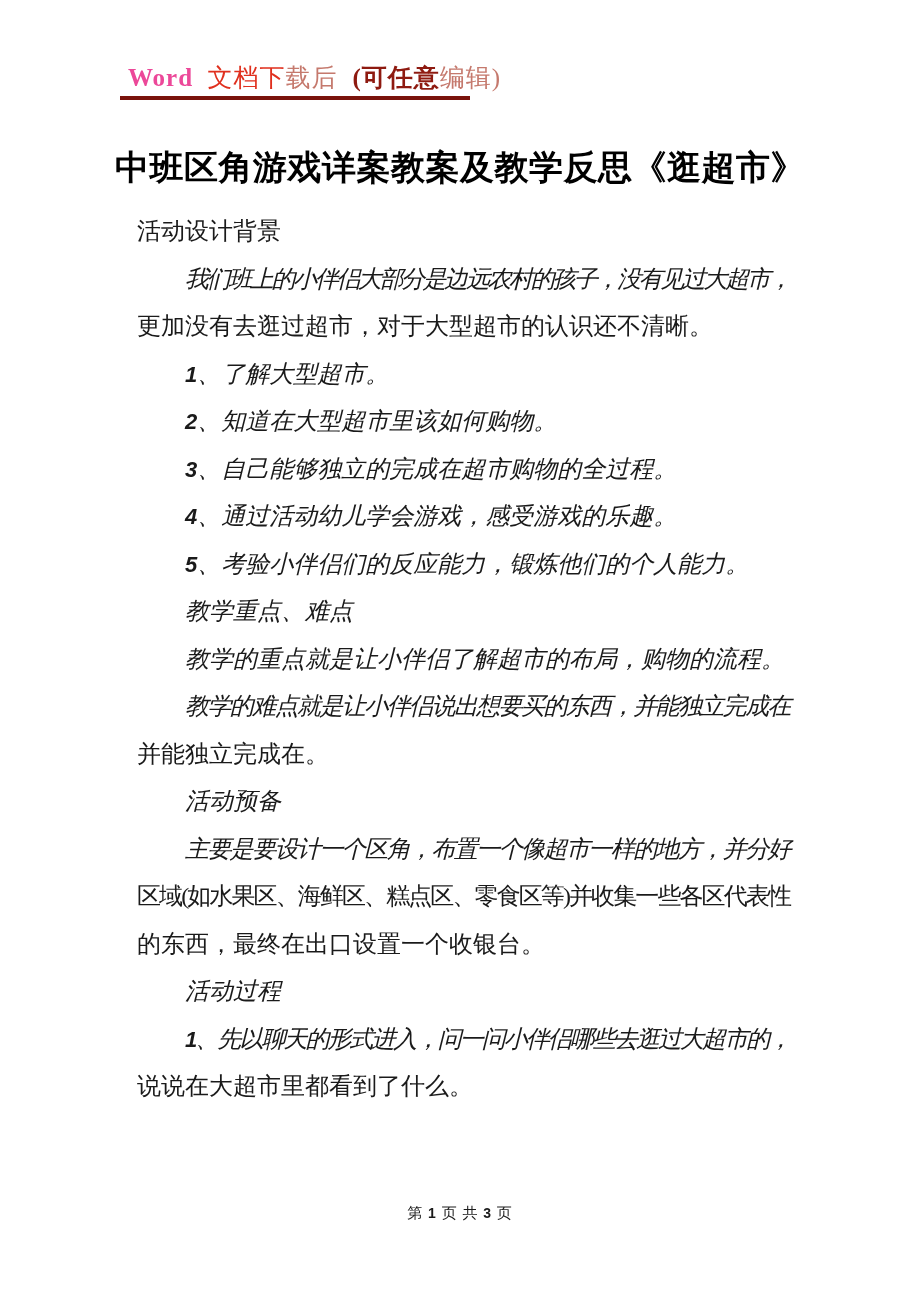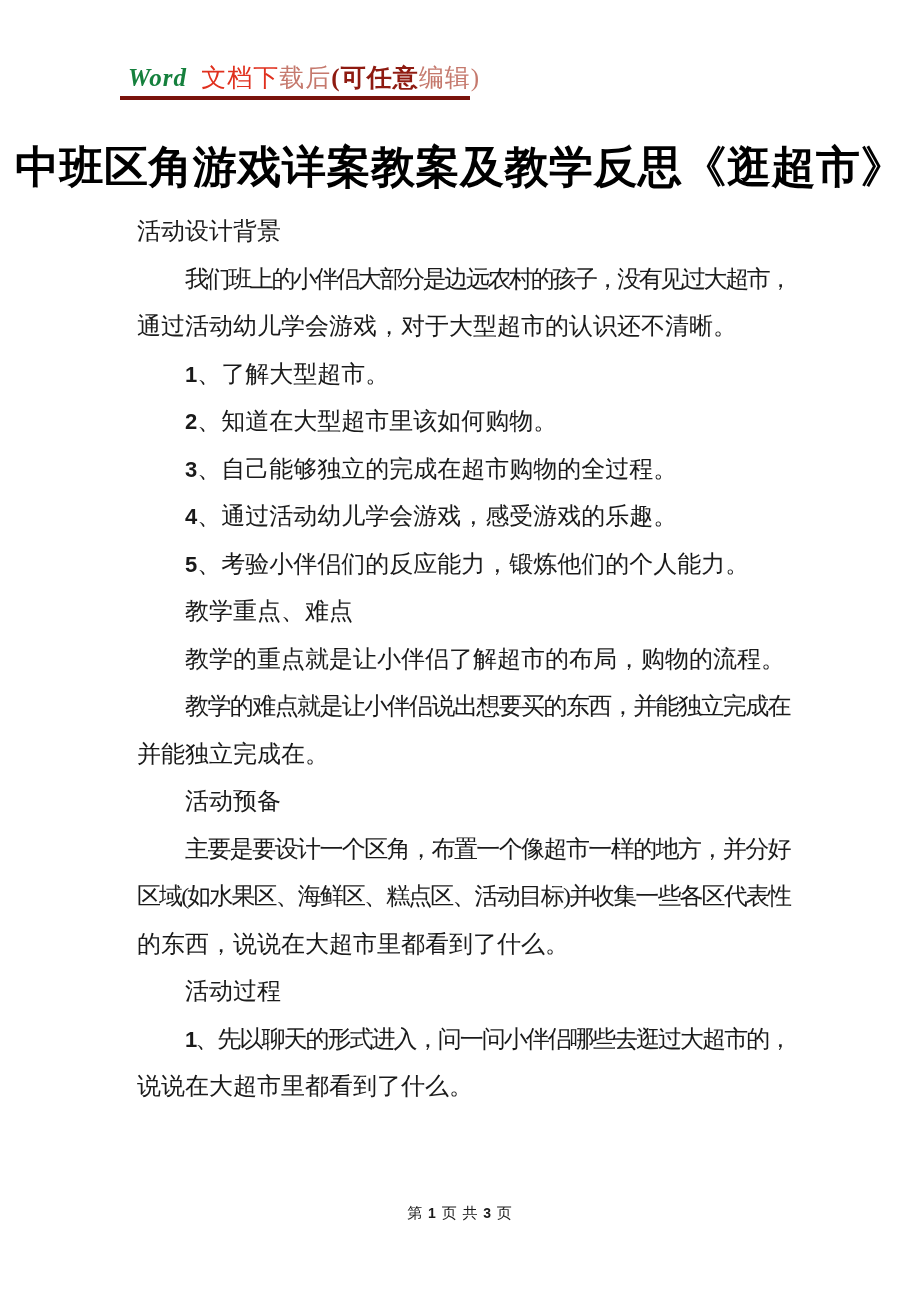--- a/index.html
+++ b/index.html
@@ -3,35 +3,35 @@
 <meta charset="utf-8">
 <style>
   html,body { margin:0; padding:0; background:#ffffff; }
   .page {
     position:relative; width:920px; height:1302px; background:#ffffff;
     font-family:"Liberation Serif","DejaVu Serif",serif; overflow:hidden;
   }
   
   .banner { position:absolute; left:128px; top:62px; font-size:25px; line-height:31px;
             font-weight:bold; white-space:nowrap; letter-spacing:1px; }
-  .seg-word { font-style:italic; font-weight:bold; color:#15803d; padding-right:7px; }
+  .seg-word { font-weight:bold; color:#ec4899; padding-right:7px; }
   .seg-bright { color:#e0301e; font-weight:normal; }
   .seg-muted { color:#c5796d; font-weight:normal; }
-  .seg-darkbold { color:#8e1a10; font-weight:bold; }
+  .seg-darkbold { color:#8e1a10; font-weight:bold;margin-left:15px; }
   .banner-underline { position:absolute; left:120px; top:96px; width:350px; height:4px;
                       background:#7a130c; }
   
   .doc-title { position:absolute; left:0; top:146px; width:920px; margin:0;
-               text-align:center; font-size:44px; line-height:44px; font-weight:bold;
+               text-align:center; font-size:34px; line-height:44px; font-weight:bold;
                color:#000000; letter-spacing:0.5px; white-space:nowrap; }
   
   .doc-body { position:absolute; left:137px; top:208px; width:653px;
               font-size:24px; color:#1a1a1a; }
   .line { height:47.5px; line-height:47.5px; white-space:nowrap; }
-  .line.indent { padding-left:48px; }
+  .line.indent { padding-left:48px;font-style:italic; }
   .line-inner { display:inline-block; white-space:nowrap; }
   .digit { font-family:"Liberation Sans","DejaVu Sans",sans-serif; font-weight:bold;
            font-size:22px; }
   
   .page-footer { position:absolute; left:0; top:1203px; width:920px; text-align:center;
                  font-size:15px; line-height:20px; color:#1a1a1a; letter-spacing:1px; }
   .page-footer .num { font-family:"Liberation Sans","DejaVu Sans",sans-serif;
                       font-weight:bold; font-size:14px; }
 </style>
 </head>
@@ -42,34 +42,34 @@
   <div class="banner">
     <span><span class="seg-word">Word </span><span class="seg-bright">文档下</span><span class="seg-muted">载后</span><span class="seg-darkbold">(可任意</span><span class="seg-muted">编辑)</span></span>
   </div>
   <div class="banner-underline"></div>
 
   <h1 class="doc-title">中班区角游戏详案教案及教学反思《逛超市》</h1>
 
   <div class="doc-body">
       <div class="line"><span class="line-inner">活动设计背景</span></div>
       <div class="line indent just"><span class="line-inner" style="letter-spacing: -2.39286px;">我们班上的小伴侣大部分是边远农村的孩子，没有见过大超市，</span></div>
-      <div class="line"><span class="line-inner">通过活动幼儿学会游戏，对于大型超市的认识还不清晰。</span></div>
+      <div class="line"><span class="line-inner">更加没有去逛过超市，对于大型超市的认识还不清晰。</span></div>
       <div class="line indent"><span class="line-inner"><span class="digit">1</span>、了解大型超市。</span></div>
       <div class="line indent"><span class="line-inner"><span class="digit">2</span>、知道在大型超市里该如何购物。</span></div>
       <div class="line indent"><span class="line-inner"><span class="digit">3</span>、自己能够独立的完成在超市购物的全过程。</span></div>
       <div class="line indent"><span class="line-inner"><span class="digit">4</span>、通过活动幼儿学会游戏，感受游戏的乐趣。</span></div>
       <div class="line indent"><span class="line-inner"><span class="digit">5</span>、考验小伴侣们的反应能力，锻炼他们的个人能力。</span></div>
       <div class="line indent"><span class="line-inner">教学重点、难点</span></div>
       <div class="line indent"><span class="line-inner">教学的重点就是让小伴侣了解超市的布局，购物的流程。</span></div>
       <div class="line indent just"><span class="line-inner" style="letter-spacing: -1.59259px;">教学的难点就是让小伴侣说出想要买的东西，并能独立完成在</span></div>
       <div class="line"><span class="line-inner">并能独立完成在。</span></div>
       <div class="line indent"><span class="line-inner">活动预备</span></div>
       <div class="line indent just"><span class="line-inner" style="letter-spacing: -1.59259px;">主要是要设计一个区角，布置一个像超市一样的地方，并分好</span></div>
-      <div class="line just"><span class="line-inner" style="letter-spacing: -1.90323px;">区域(如水果区、海鲜区、糕点区、活动目标)并收集一些各区代表性</span></div>
-      <div class="line"><span class="line-inner">的东西，说说在大超市里都看到了什么。</span></div>
+      <div class="line just"><span class="line-inner" style="letter-spacing: -1.90323px;">区域(如水果区、海鲜区、糕点区、零食区等)并收集一些各区代表性</span></div>
+      <div class="line"><span class="line-inner">的东西，最终在出口设置一个收银台。</span></div>
       <div class="line indent"><span class="line-inner">活动过程</span></div>
       <div class="line indent just"><span class="line-inner" style="letter-spacing: -1.96429px;"><span class="digit">1</span>、先以聊天的形式进入，问一问小伴侣哪些去逛过大超市的，</span></div>
       <div class="line"><span class="line-inner">说说在大超市里都看到了什么。</span></div>
     </div>
 
   <div class="page-footer"><span>第 </span><span class="num">1</span><span> 页 共 </span><span class="num">3</span><span> 页</span></div>
 
 </div>
 
 </body></html>

